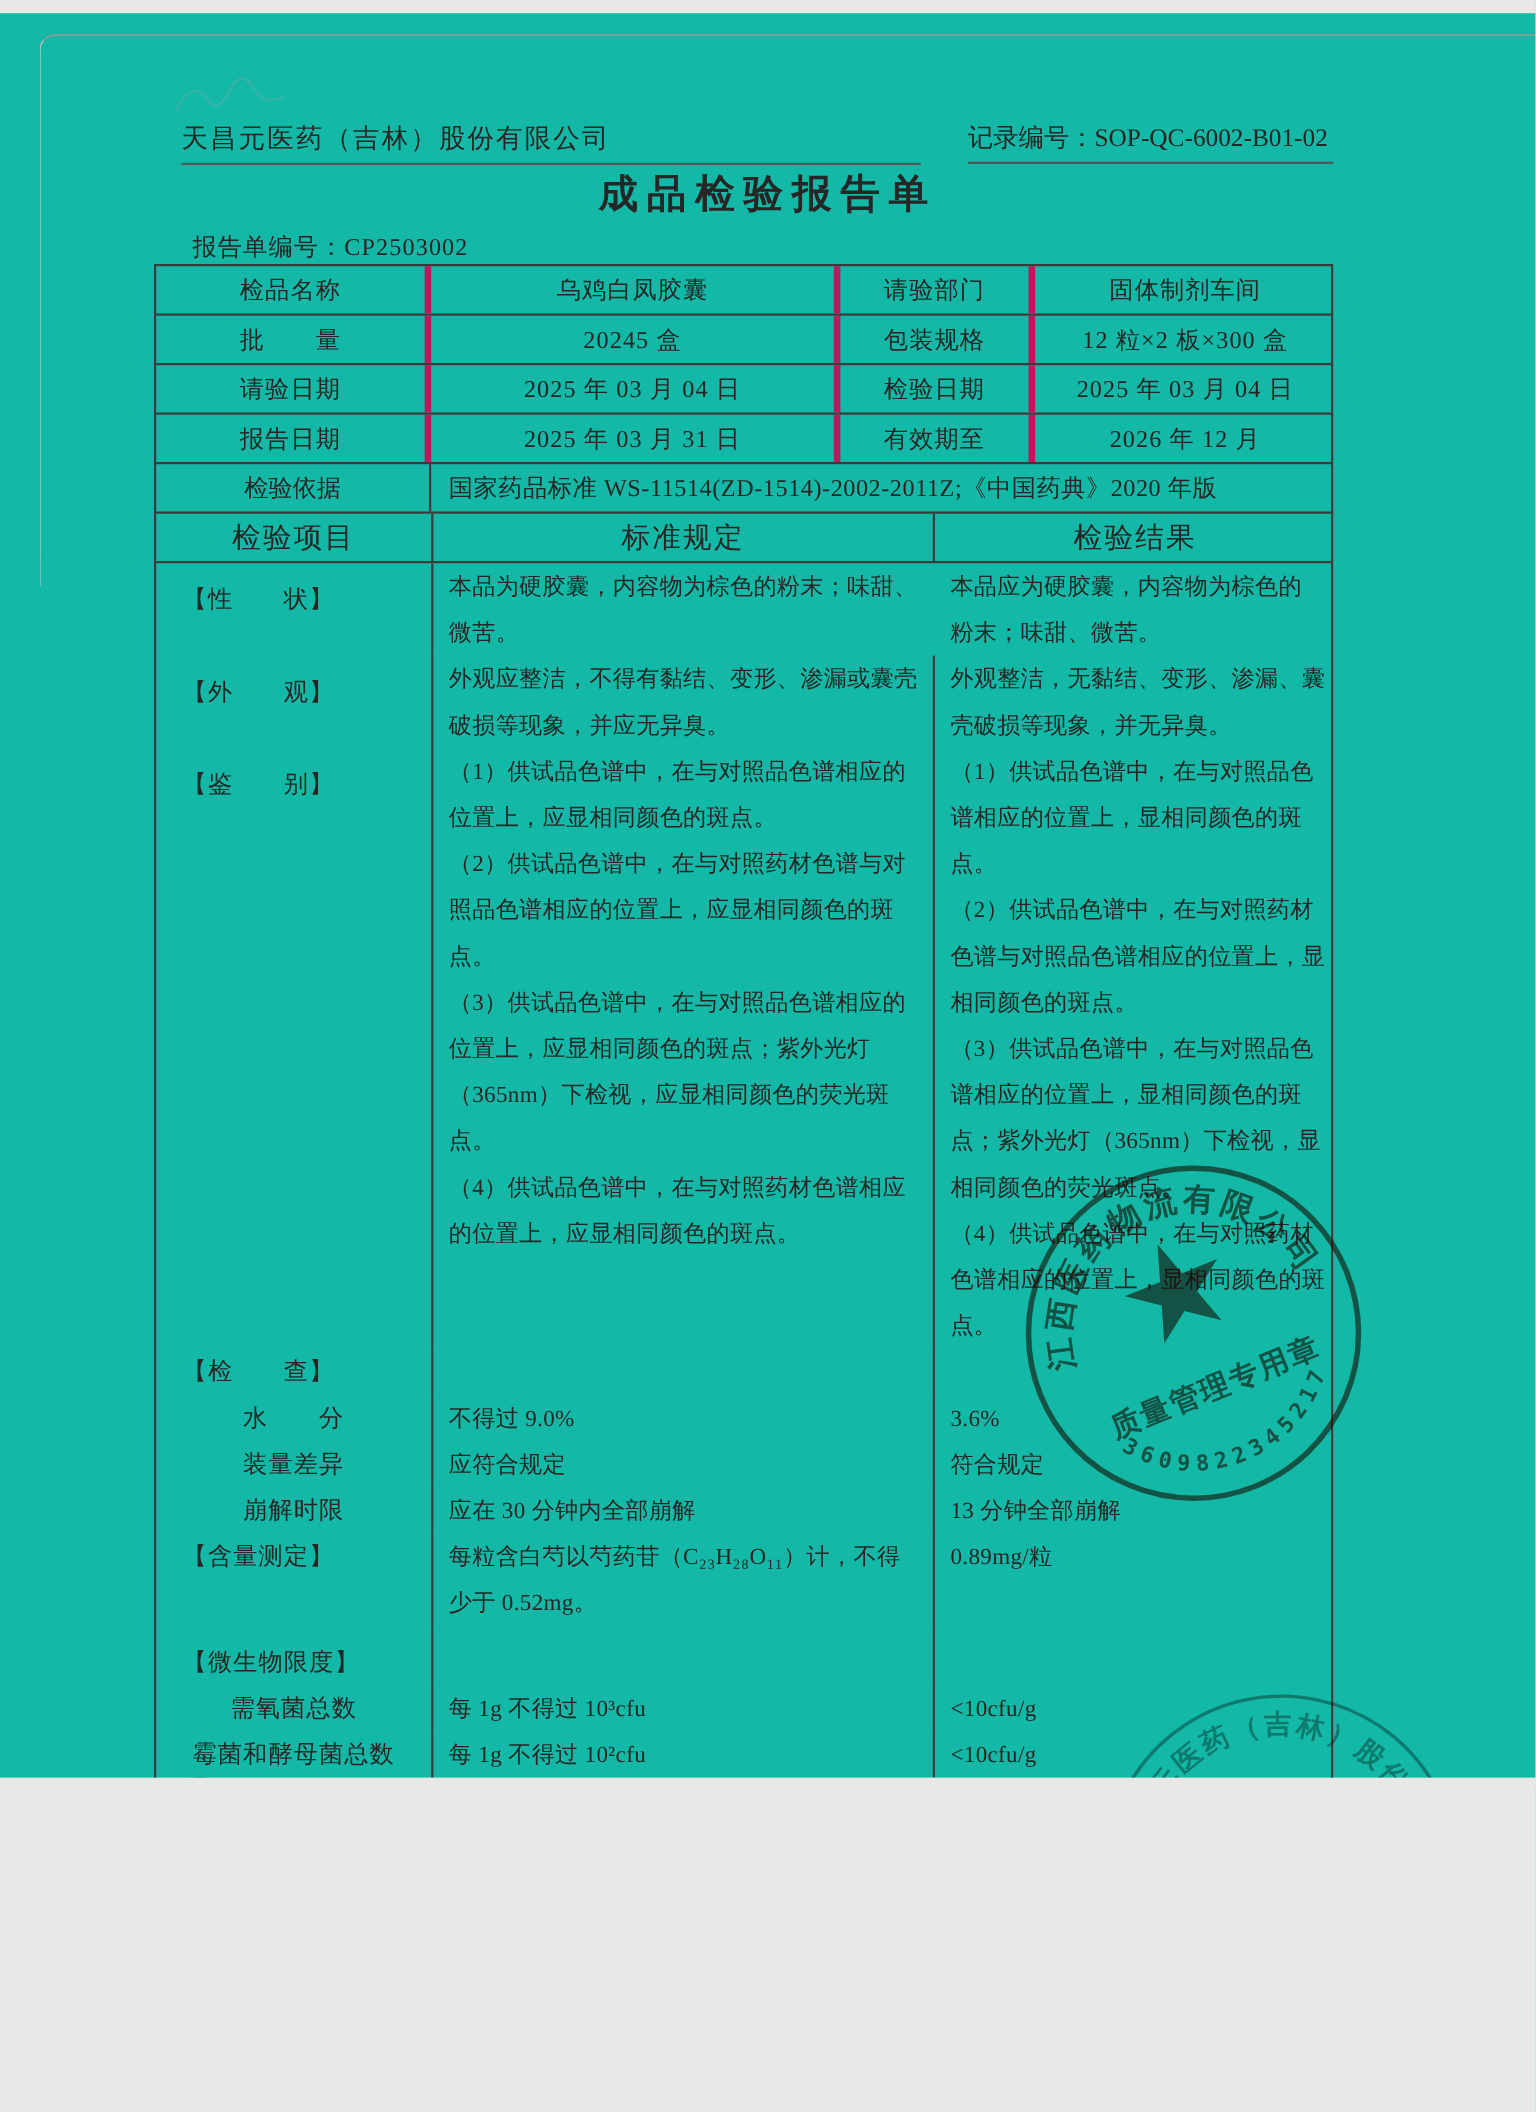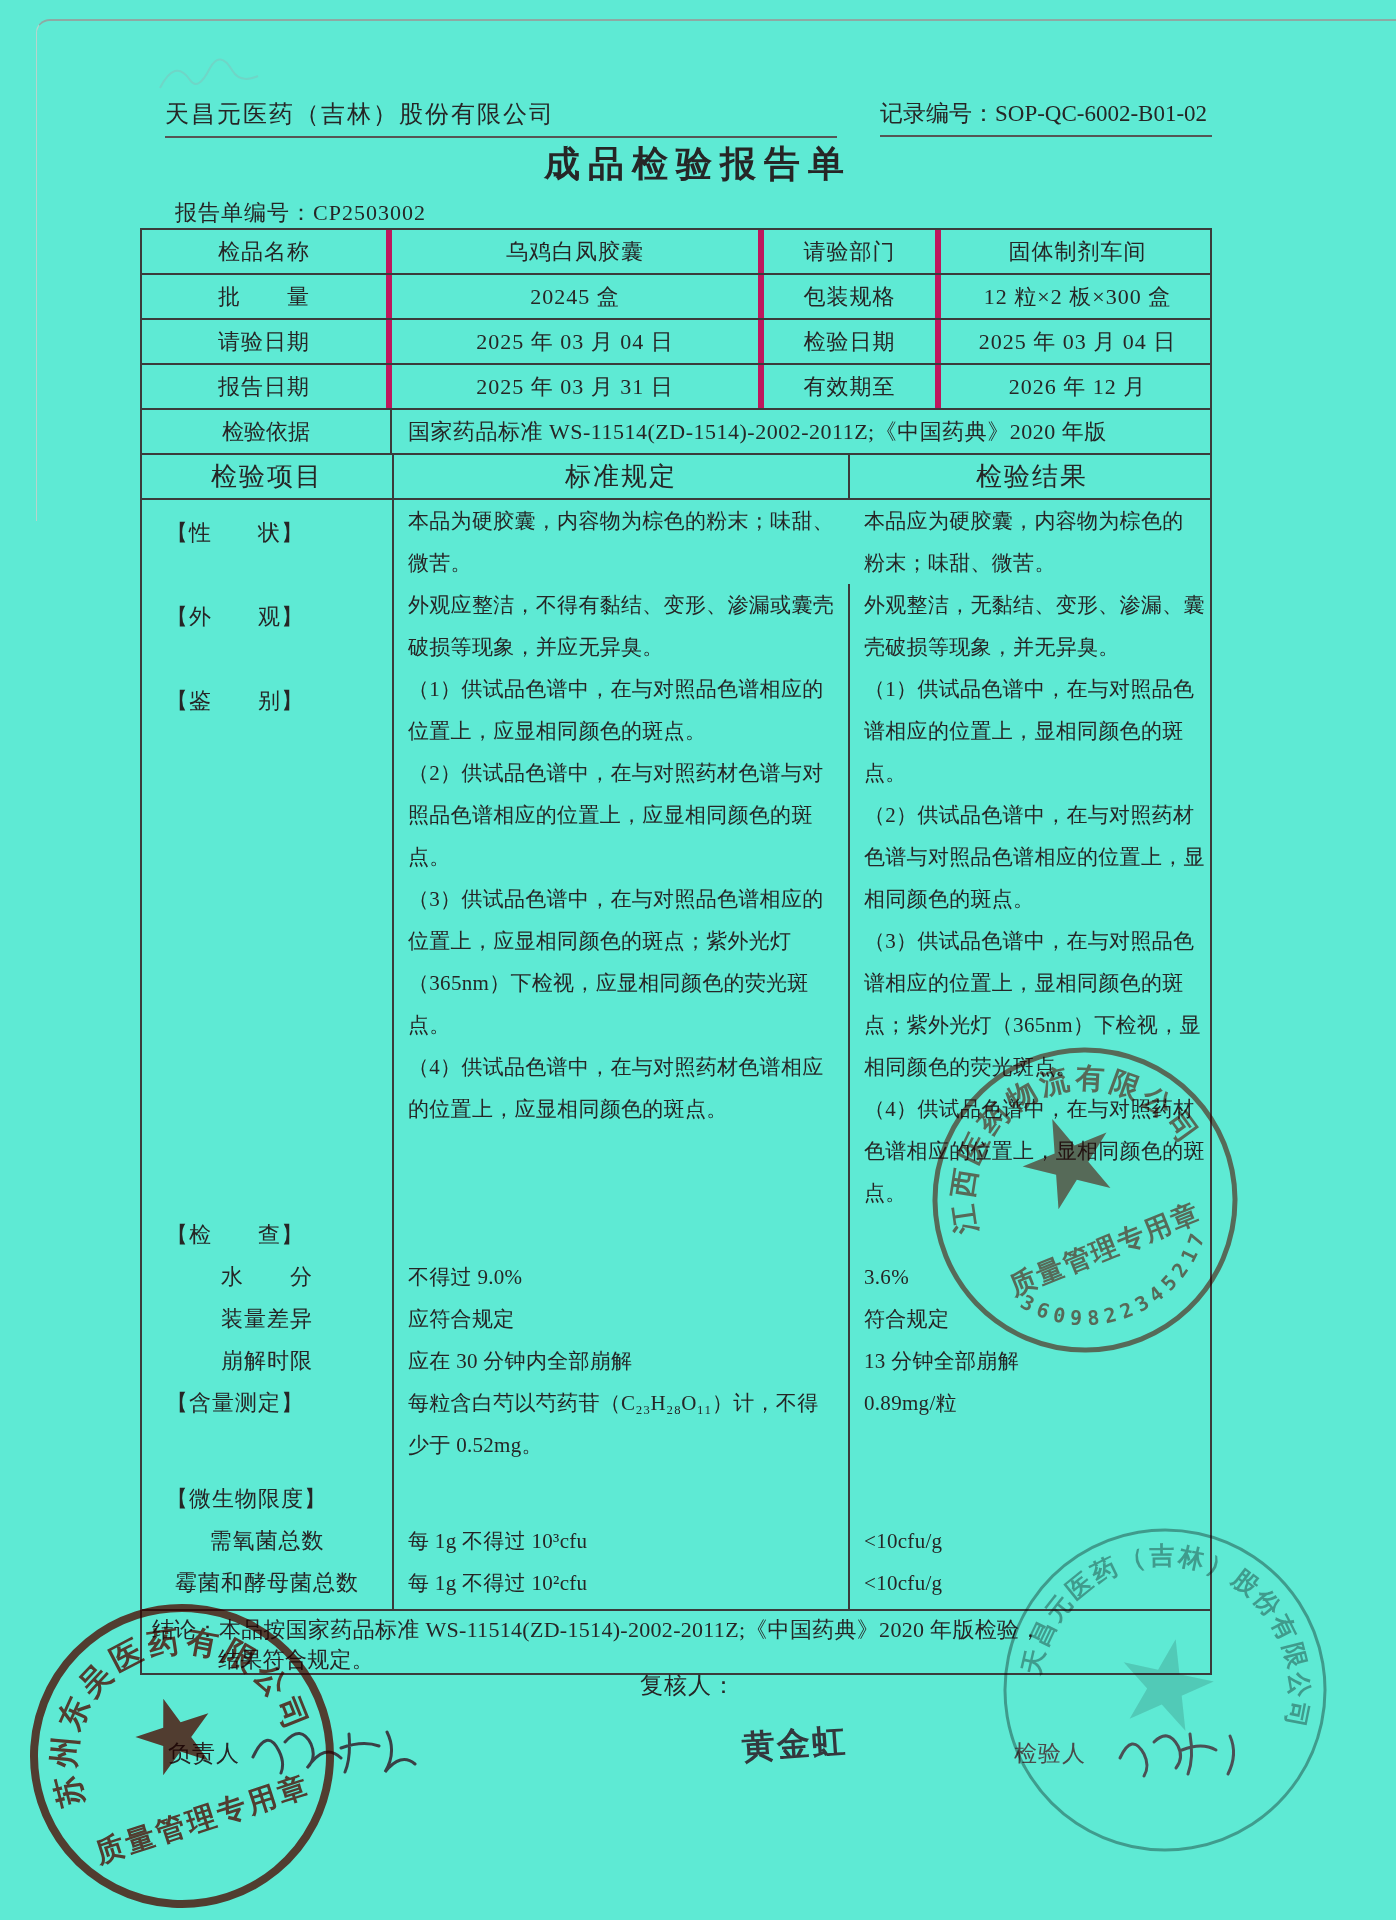--- a/index.html
+++ b/index.html
@@ -1,18 +1,18 @@
 <!DOCTYPE html>
 <html><head>
 <meta charset="utf-8">
 <style>
   html,body{margin:0;padding:0;background:#e8e8e6;}
   .page{
-    position:relative;width:1396px;height:1920px;margin:0 auto;
-    background:#5eead4;overflow:hidden;
+    position:relative;width:1396px;height:1604px;margin:12px auto;
+    background:#14b8a6;overflow:hidden;
     font-family:"Liberation Serif","DejaVu Serif",serif;
     color:#262626;
   }
   
   .scan-frame{position:absolute;left:36px;top:19px;right:0;height:500px;
     border-top:2px solid #9a9a98;border-left:1px solid #cfcfcb;border-top-left-radius:14px;opacity:.8;}
   .scribble{position:absolute;left:150px;top:48px;opacity:.5;}
 
   .hdr-company{position:absolute;left:165px;top:98px;width:672px;font-size:24px;letter-spacing:2px;
     border-bottom:2px solid #555;padding-bottom:6px;}

